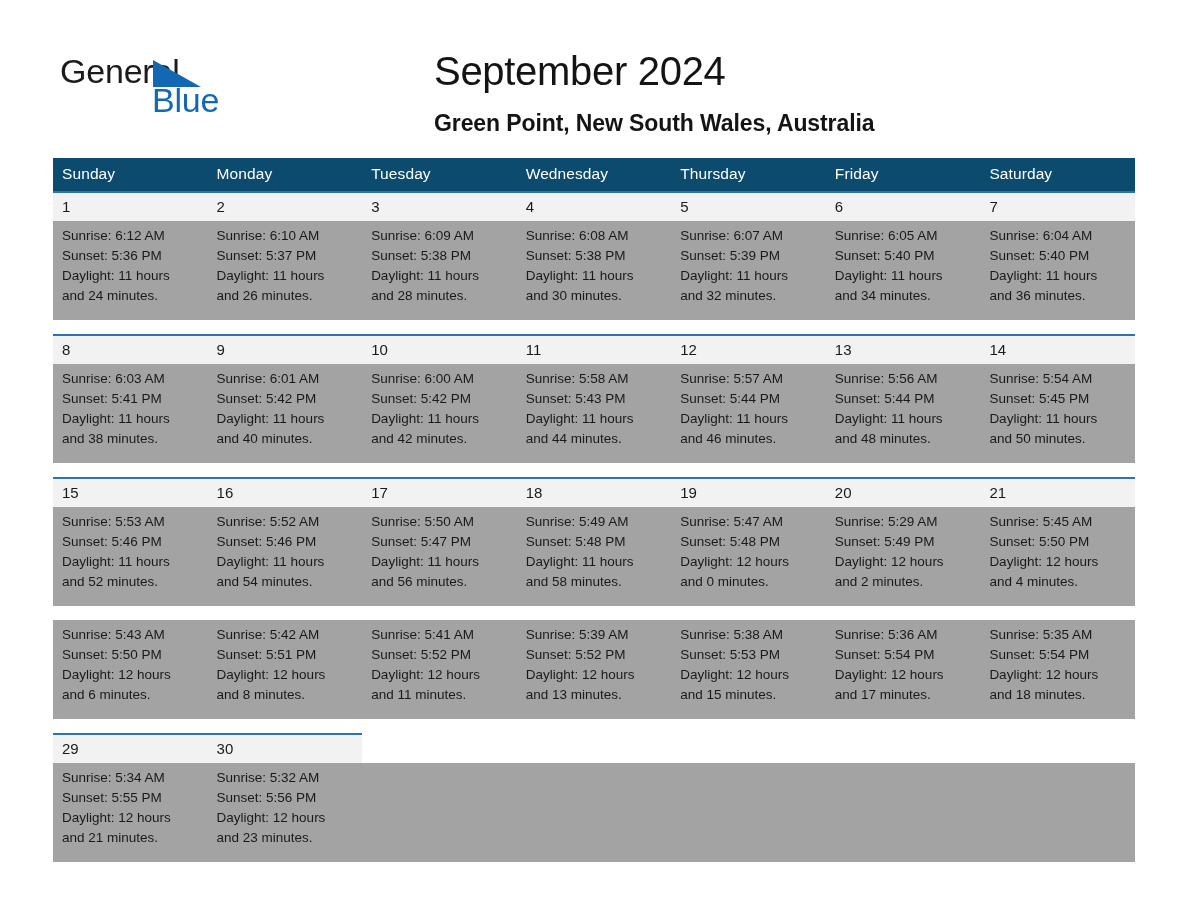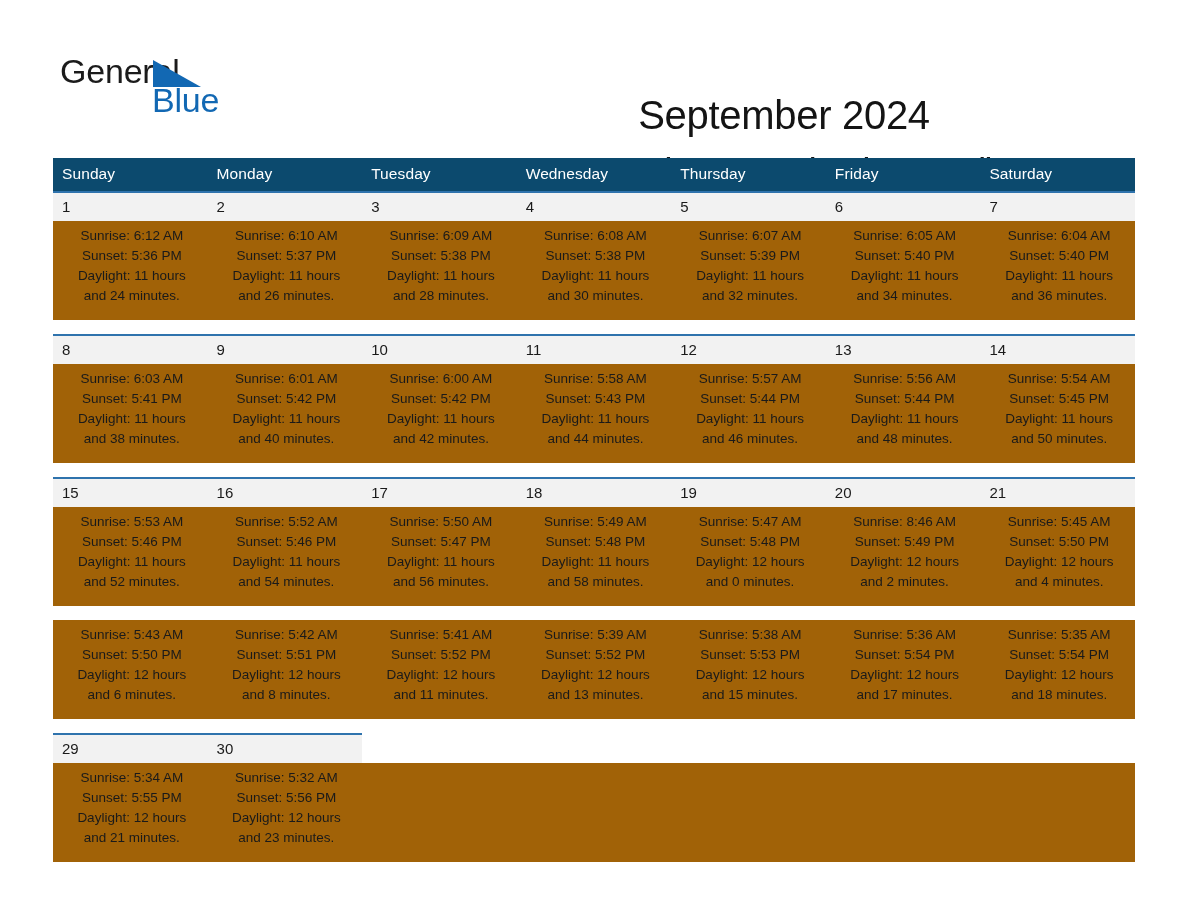--- a/index.html
+++ b/index.html
@@ -61,23 +61,22 @@
     letter-spacing: -0.2px;
     color: #1268b3;
     font-family: "Liberation Sans", sans-serif;
     margin-left: 24px;
   }
 
   .title-block {
     position: absolute;
     right: 54px;
     top: 46px;
-    text-align: center;
+    text-align: left;
     width: 700px;
-    margin-top: 44px;
   }
   .cal-title {
     font-size: 40px;
     line-height: 50px;
     font-weight: normal;
     color: #141414;
     margin: 0;
     letter-spacing: -0.3px;
   }
   .cal-subtitle {
@@ -128,28 +127,27 @@
     color: #1a1a1a;
     padding: 5px 0 5px 9px;
     height: 18px;
     vertical-align: top;
   }
   tbody tr.daynum td.empty {
     background: #ffffff;
     border-top: none;
   }
   tbody tr.info td {
-    background: #a16207;
+    background: #a3a3a3;
     font-size: 13.5px;
     line-height: 20px;
     color: #1a1a1a;
     padding: 5px 6px 8px 9px;
     vertical-align: top;
     height: 86px;
-    text-align: center;
   }
   tbody tr.info td .line { display: block; white-space: nowrap; }
 </style>
 </head>
 <body>
 
 <div class="page">
 
   <div class="topbar">
 
@@ -342,21 +340,21 @@
             <span class="line">Daylight: 11 hours</span>
             <span class="line">and 58 minutes.</span>
           </td>
           <td>
             <span class="line">Sunrise: 5:47 AM</span>
             <span class="line">Sunset: 5:48 PM</span>
             <span class="line">Daylight: 12 hours</span>
             <span class="line">and 0 minutes.</span>
           </td>
           <td>
-            <span class="line">Sunrise: 8:46 AM</span>
+            <span class="line">Sunrise: 5:29 AM</span>
             <span class="line">Sunset: 5:49 PM</span>
             <span class="line">Daylight: 12 hours</span>
             <span class="line">and 2 minutes.</span>
           </td>
           <td>
             <span class="line">Sunrise: 5:45 AM</span>
             <span class="line">Sunset: 5:50 PM</span>
             <span class="line">Daylight: 12 hours</span>
             <span class="line">and 4 minutes.</span>
           </td>

